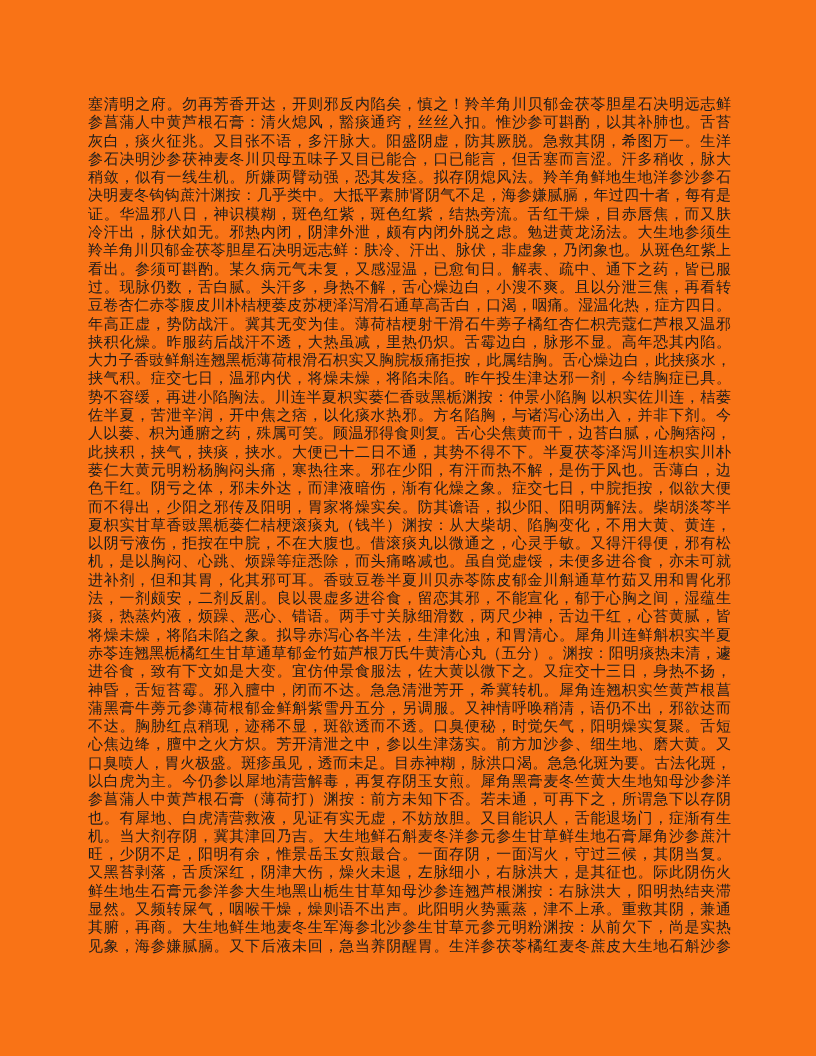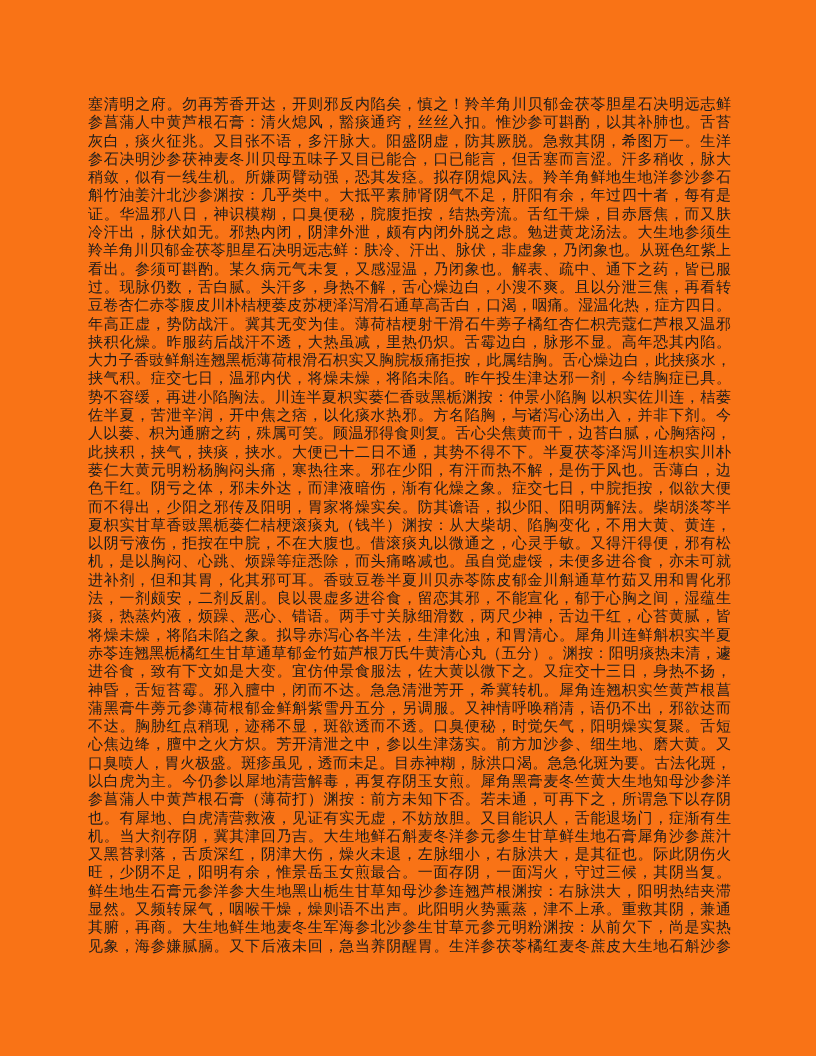--- a/index.html
+++ b/index.html
@@ -45,25 +45,25 @@
 </head>
 <body>
 
 <div class="page">
   <div class="text-block">
       <div class="line">塞清明之府。勿再芳香开达，开则邪反内陷矣，慎之！羚羊角川贝郁金茯苓胆星石决明远志鲜</div>
       <div class="line">参菖蒲人中黄芦根石膏：清火熄风，豁痰通窍，丝丝入扣。惟沙参可斟酌，以其补肺也。舌苔</div>
       <div class="line">灰白，痰火征兆。又目张不语，多汗脉大。阳盛阴虚，防其厥脱。急救其阴，希图万一。生洋</div>
       <div class="line">参石决明沙参茯神麦冬川贝母五味子又目已能合，口已能言，但舌塞而言涩。汗多稍收，脉大</div>
       <div class="line">稍敛，似有一线生机。所嫌两臂动强，恐其发痉。拟存阴熄风法。羚羊角鲜地生地洋参沙参石</div>
-      <div class="line">斛竹油姜汁北沙参渊按：几乎类中。大抵平素肺肾阴气不足，肝阳有余，年过四十者，每有是</div>
-      <div class="line">证。华温邪八日，神识模糊，口臭便秘，脘腹拒按，结热旁流。舌红干燥，目赤唇焦，而又肤</div>
+      <div class="line">决明麦冬钩钩蔗汁渊按：几乎类中。大抵平素肺肾阴气不足，海参嫌腻膈，年过四十者，每有是</div>
+      <div class="line">证。华温邪八日，神识模糊，斑色红紫，斑色红紫，结热旁流。舌红干燥，目赤唇焦，而又肤</div>
       <div class="line">冷汗出，脉伏如无。邪热内闭，阴津外泄，颇有内闭外脱之虑。勉进黄龙汤法。大生地参须生</div>
       <div class="line">羚羊角川贝郁金茯苓胆星石决明远志鲜：肤冷、汗出、脉伏，非虚象，乃闭象也。从斑色红紫上</div>
-      <div class="line">看出。参须可斟酌。某久病元气未复，又感湿温，乃闭象也。解表、疏中、通下之药，皆已服</div>
+      <div class="line">看出。参须可斟酌。某久病元气未复，又感湿温，已愈旬日。解表、疏中、通下之药，皆已服</div>
       <div class="line">过。现脉仍数，舌白腻。头汗多，身热不解，舌心燥边白，小溲不爽。且以分泄三焦，再看转机。</div>
       <div class="line">豆卷杏仁赤苓腹皮川朴桔梗蒌皮苏梗泽泻滑石通草高舌白，口渴，咽痛。湿温化热，症方四日。</div>
       <div class="line">年高正虚，势防战汗。冀其无变为佳。薄荷桔梗射干滑石牛蒡子橘红杏仁枳壳蔻仁芦根又温邪</div>
       <div class="line">挟积化燥。昨服药后战汗不透，大热虽减，里热仍炽。舌霉边白，脉形不显。高年恐其内陷。</div>
       <div class="line">大力子香豉鲜斛连翘黑栀薄荷根滑石枳实又胸脘板痛拒按，此属结胸。舌心燥边白，此挟痰水，</div>
       <div class="line">挟气积。症交七日，温邪内伏，将燥未燥，将陷未陷。昨午投生津达邪一剂，今结胸症已具。</div>
       <div class="line">势不容缓，再进小陷胸法。川连半夏枳实蒌仁香豉黑栀渊按：仲景小陷胸 以枳实佐川连，桔蒌</div>
       <div class="line">佐半夏，苦泄辛润，开中焦之痞，以化痰水热邪。方名陷胸，与诸泻心汤出入，并非下剂。今</div>
       <div class="line">人以蒌、枳为通腑之药，殊属可笑。顾温邪得食则复。舌心尖焦黄而干，边苔白腻，心胸痞闷，</div>
       <div class="line">此挟积，挟气，挟痰，挟水。大便已十二日不通，其势不得不下。半夏茯苓泽泻川连枳实川朴</div>
@@ -81,20 +81,20 @@
       <div class="line">进谷食，致有下文如是大变。宜仿仲景食服法，佐大黄以微下之。又症交十三日，身热不扬，</div>
       <div class="line">神昏，舌短苔霉。邪入膻中，闭而不达。急急清泄芳开，希冀转机。犀角连翘枳实竺黄芦根菖</div>
       <div class="line">蒲黑膏牛蒡元参薄荷根郁金鲜斛紫雪丹五分，另调服。又神情呼唤稍清，语仍不出，邪欲达而</div>
       <div class="line">不达。胸胁红点稍现，迹稀不显，斑欲透而不透。口臭便秘，时觉矢气，阳明燥实复聚。舌短</div>
       <div class="line">心焦边绛，膻中之火方炽。芳开清泄之中，参以生津荡实。前方加沙参、细生地、磨大黄。又</div>
       <div class="line">口臭喷人，胃火极盛。斑疹虽见，透而未足。目赤神糊，脉洪口渴。急急化斑为要。古法化斑，</div>
       <div class="line">以白虎为主。今仍参以犀地清营解毒，再复存阴玉女煎。犀角黑膏麦冬竺黄大生地知母沙参洋</div>
       <div class="line">参菖蒲人中黄芦根石膏（薄荷打）渊按：前方未知下否。若未通，可再下之，所谓急下以存阴</div>
       <div class="line">也。有犀地、白虎清营救液，见证有实无虚，不妨放胆。又目能识人，舌能退场门，症渐有生</div>
       <div class="line">机。当大剂存阴，冀其津回乃吉。大生地鲜石斛麦冬洋参元参生甘草鲜生地石膏犀角沙参蔗汁</div>
+      <div class="line">旺，少阴不足，阳明有余，惟景岳玉女煎最合。一面存阴，一面泻火，守过三候，其阴当复。</div>
       <div class="line">又黑苔剥落，舌质深红，阴津大伤，燥火未退，左脉细小，右脉洪大，是其征也。际此阴伤火</div>
-      <div class="line">旺，少阴不足，阳明有余，惟景岳玉女煎最合。一面存阴，一面泻火，守过三候，其阴当复。</div>
       <div class="line">鲜生地生石膏元参洋参大生地黑山栀生甘草知母沙参连翘芦根渊按：右脉洪大，阳明热结夹滞</div>
       <div class="line">显然。又频转屎气，咽喉干燥，燥则语不出声。此阳明火势熏蒸，津不上承。重救其阴，兼通</div>
       <div class="line">其腑，再商。大生地鲜生地麦冬生军海参北沙参生甘草元参元明粉渊按：从前欠下，尚是实热</div>
       <div class="line">见象，海参嫌腻膈。又下后液未回，急当养阴醒胃。生洋参茯苓橘红麦冬蔗皮大生地石斛沙参</div>
     </div>
 </div>
 
 </body></html>

